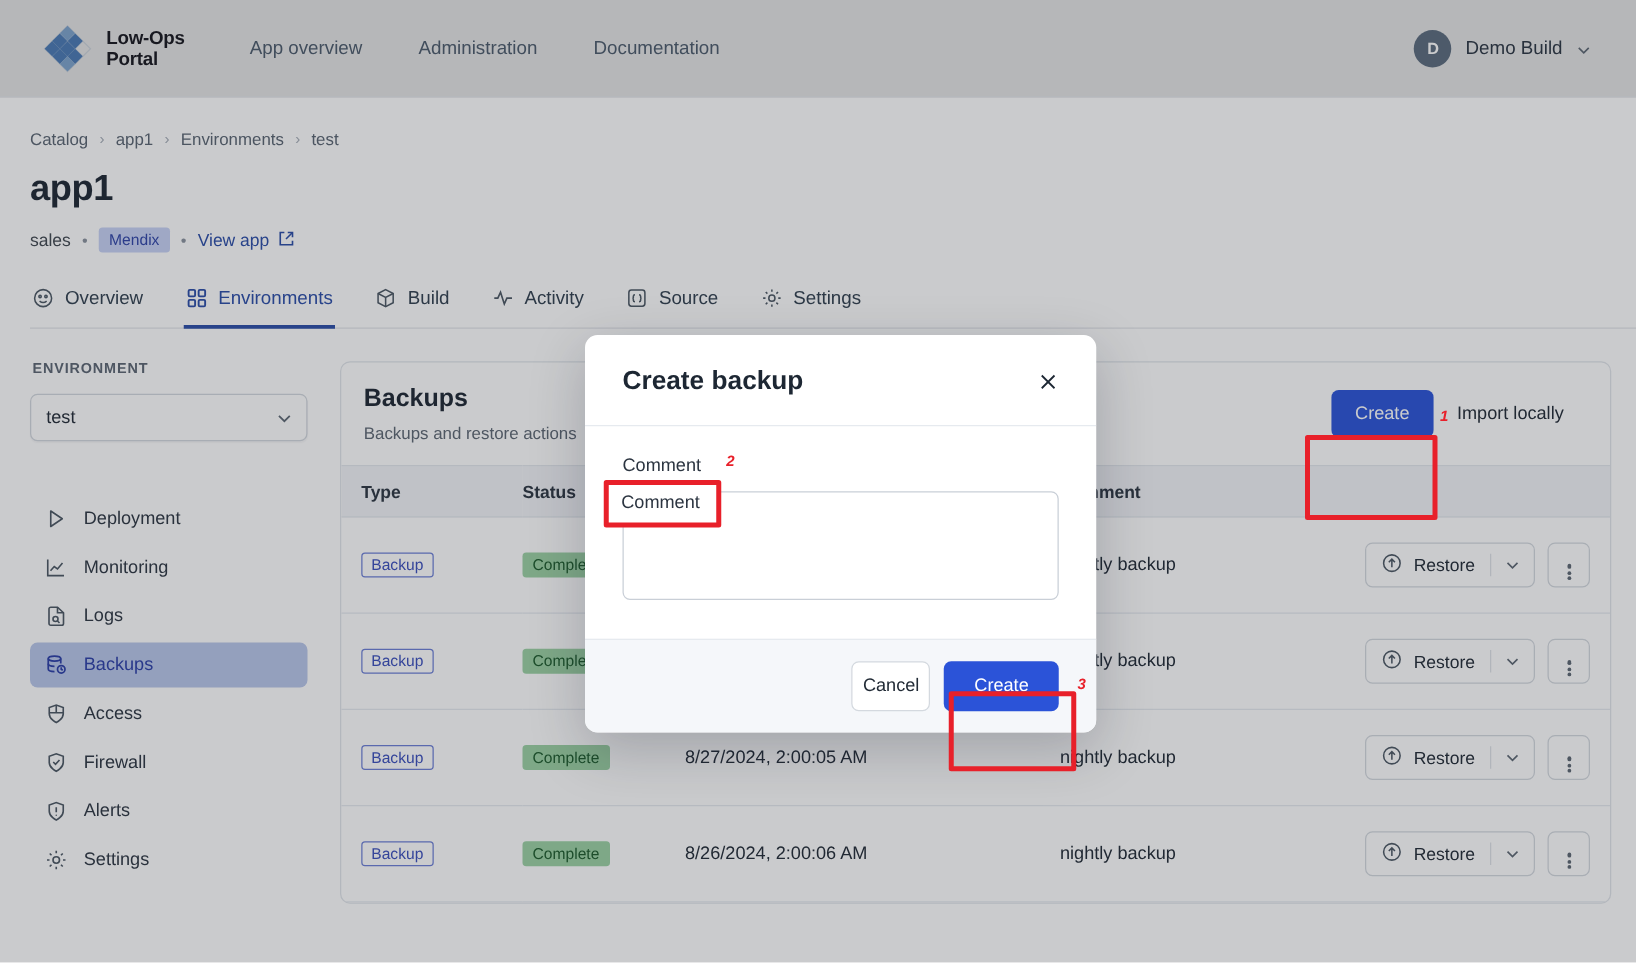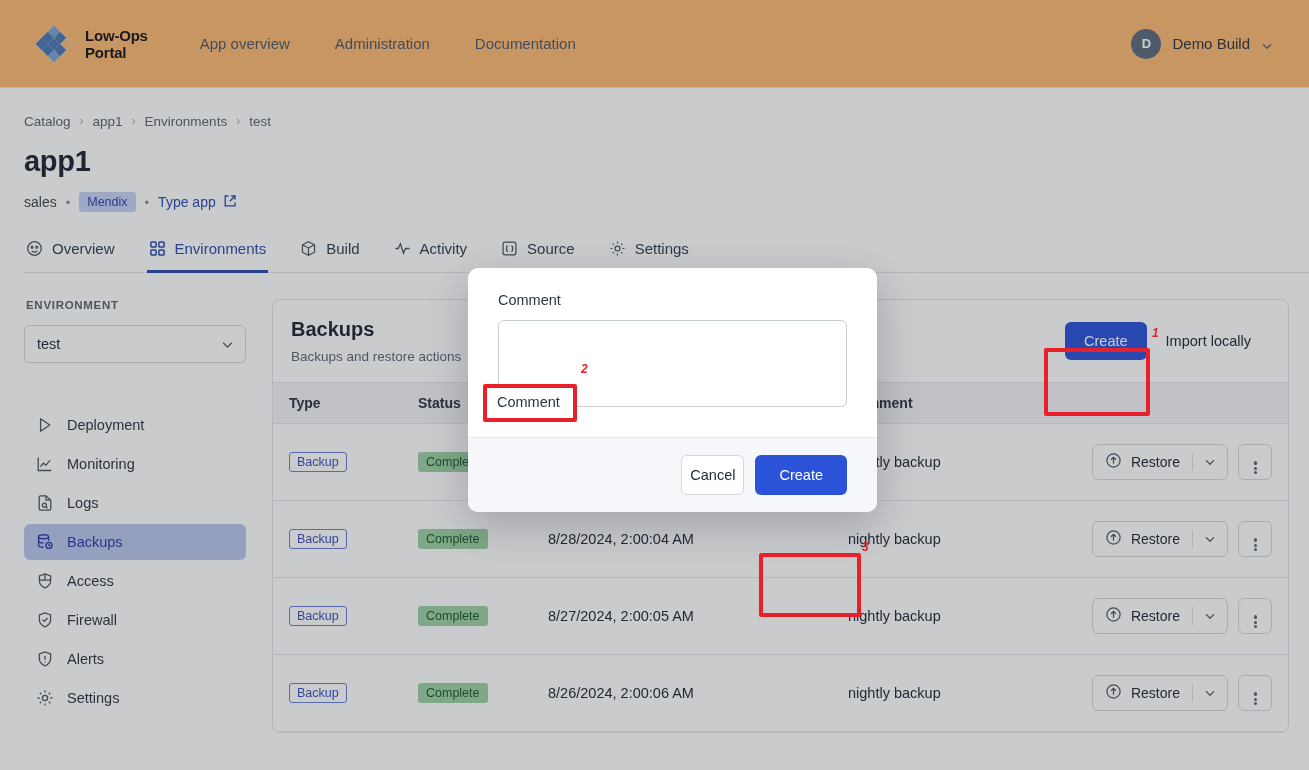--- a/index.html
+++ b/index.html
@@ -9,23 +9,23 @@
     background: #ffffff;
     overflow: hidden;
   }
   #root { position: relative; width: 1309px; height: 770px; }
 
   
   .page { position: absolute; inset: 0; background: #ffffff; }
 
   
   .topnav {
-    height: 88px; border-bottom: 1px solid #e3e6ea;
+    height: 78px; border-bottom: 1px solid #e3e6ea;
     display: flex; align-items: center; padding: 0 24px;
-    background: #fdba74;
+    background: #e5e5e5;
   }
   .brand { display: flex; align-items: center; gap: 11px; margin-left: 10px; }
   .brand-logo { width: 40px; height: 40px; }
   .brand-name {
     font-size: 15px; font-weight: bold; color: #16161d; line-height: 17px;
     letter-spacing: -.2px;
   }
   .nav-links { display: flex; align-items: center; gap: 45px; margin-left: 52px; }
   .nav-link {
     font-size: 15px; color: #4b5a6b; text-decoration: none; cursor: pointer;
@@ -304,21 +304,21 @@
       </div>
 
       <div class="app-title">app1</div>
 
       <div class="meta-row">
         <span>sales</span>
         <span class="meta-dot">•</span>
         <span class="tag">Mendix</span>
         <span class="meta-dot">•</span>
         <a class="viewapp">
-          <span>Type app</span>
+          <span>View app</span>
           <span>
             <svg width="14" height="14" viewBox="0 0 14 14" fill="none" stroke="#2b4da8" stroke-width="1.3">
               <path d="M5.5 2H2.2v9.8H12V8.5"></path>
                 <path d="M8.2 2H12v3.8"></path>
                 <path d="M12 2L6.8 7.2"></path>
             </svg>
           </span>
         </a>
       </div>
 
@@ -644,20 +644,28 @@
           </div>
         </div>
 
       </div>
     </div>
   </div>
 
   <div class="overlay"></div>
 
   <div class="modal">
+    <div class="modal-head">
+      <div class="modal-title">Create backup</div>
+      <div class="modal-close">
+        <svg width="17" height="17" viewBox="0 0 18 18" fill="none" stroke="#1d2733" stroke-width="1.5">
+          <path d="M3.6 3.6l10.8 10.8M14.4 3.6L3.6 14.4"></path>
+        </svg>
+      </div>
+    </div>
     <div class="modal-body">
       <label class="field-label">Comment</label>
       <textarea class="textarea" placeholder="" style=""></textarea>
     </div>
     <div class="modal-foot">
       <button class="btn-cancel">Cancel</button>
       <button class="btn-create-modal">Create</button>
     </div>
   </div>
 

